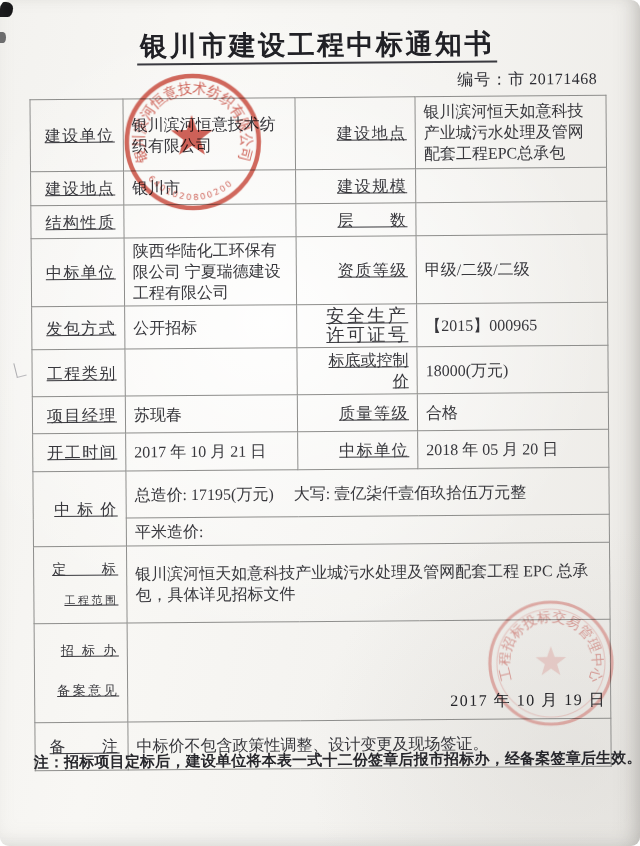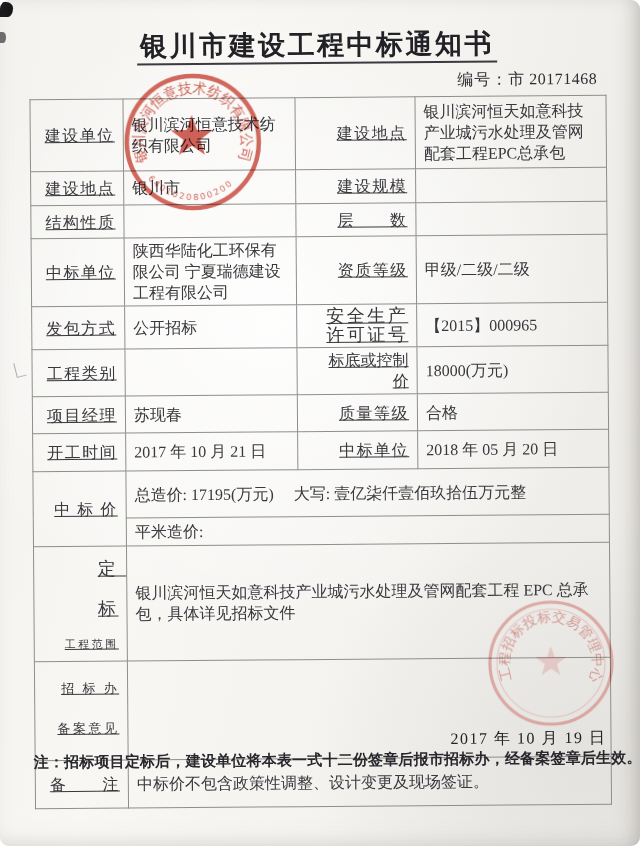--- a/index.html
+++ b/index.html
@@ -157,21 +157,21 @@
       <tr style="height:47px">
         <td class="lbl" rowspan="2">中 标 价</td>
         <td class="val sub-line" colspan="3">总造价: 17195(万元)　 大写: 壹亿柒仟壹佰玖拾伍万元整</td>
       </tr>
       <tr style="height:28px">
         <td class="val sub-line" colspan="3">平米造价:</td>
       </tr>
 
       <tr style="height:77px">
         <td class="lbl">
-          <span class="l2" style="font-size:18px;line-height:40px;">定　　标</span>
+          <span class="l2" style="font-size:14px;line-height:30px;">定　　标</span>
           <span class="l2" style="font-size:11px;line-height:30px;">工程范围</span>
         </td>
         <td class="val" colspan="3">银川滨河恒天如意科技产业城污水处理及管网配套工程 EPC 总承包，具体详见招标文件</td>
       </tr>
 
       <tr style="height:99px">
         <td class="lbl">
           <span class="l2" style="font-size:13px;line-height:36px;">招 标 办</span>
           <span class="l2" style="font-size:13px;line-height:44px;">备案意见</span>
         </td>

